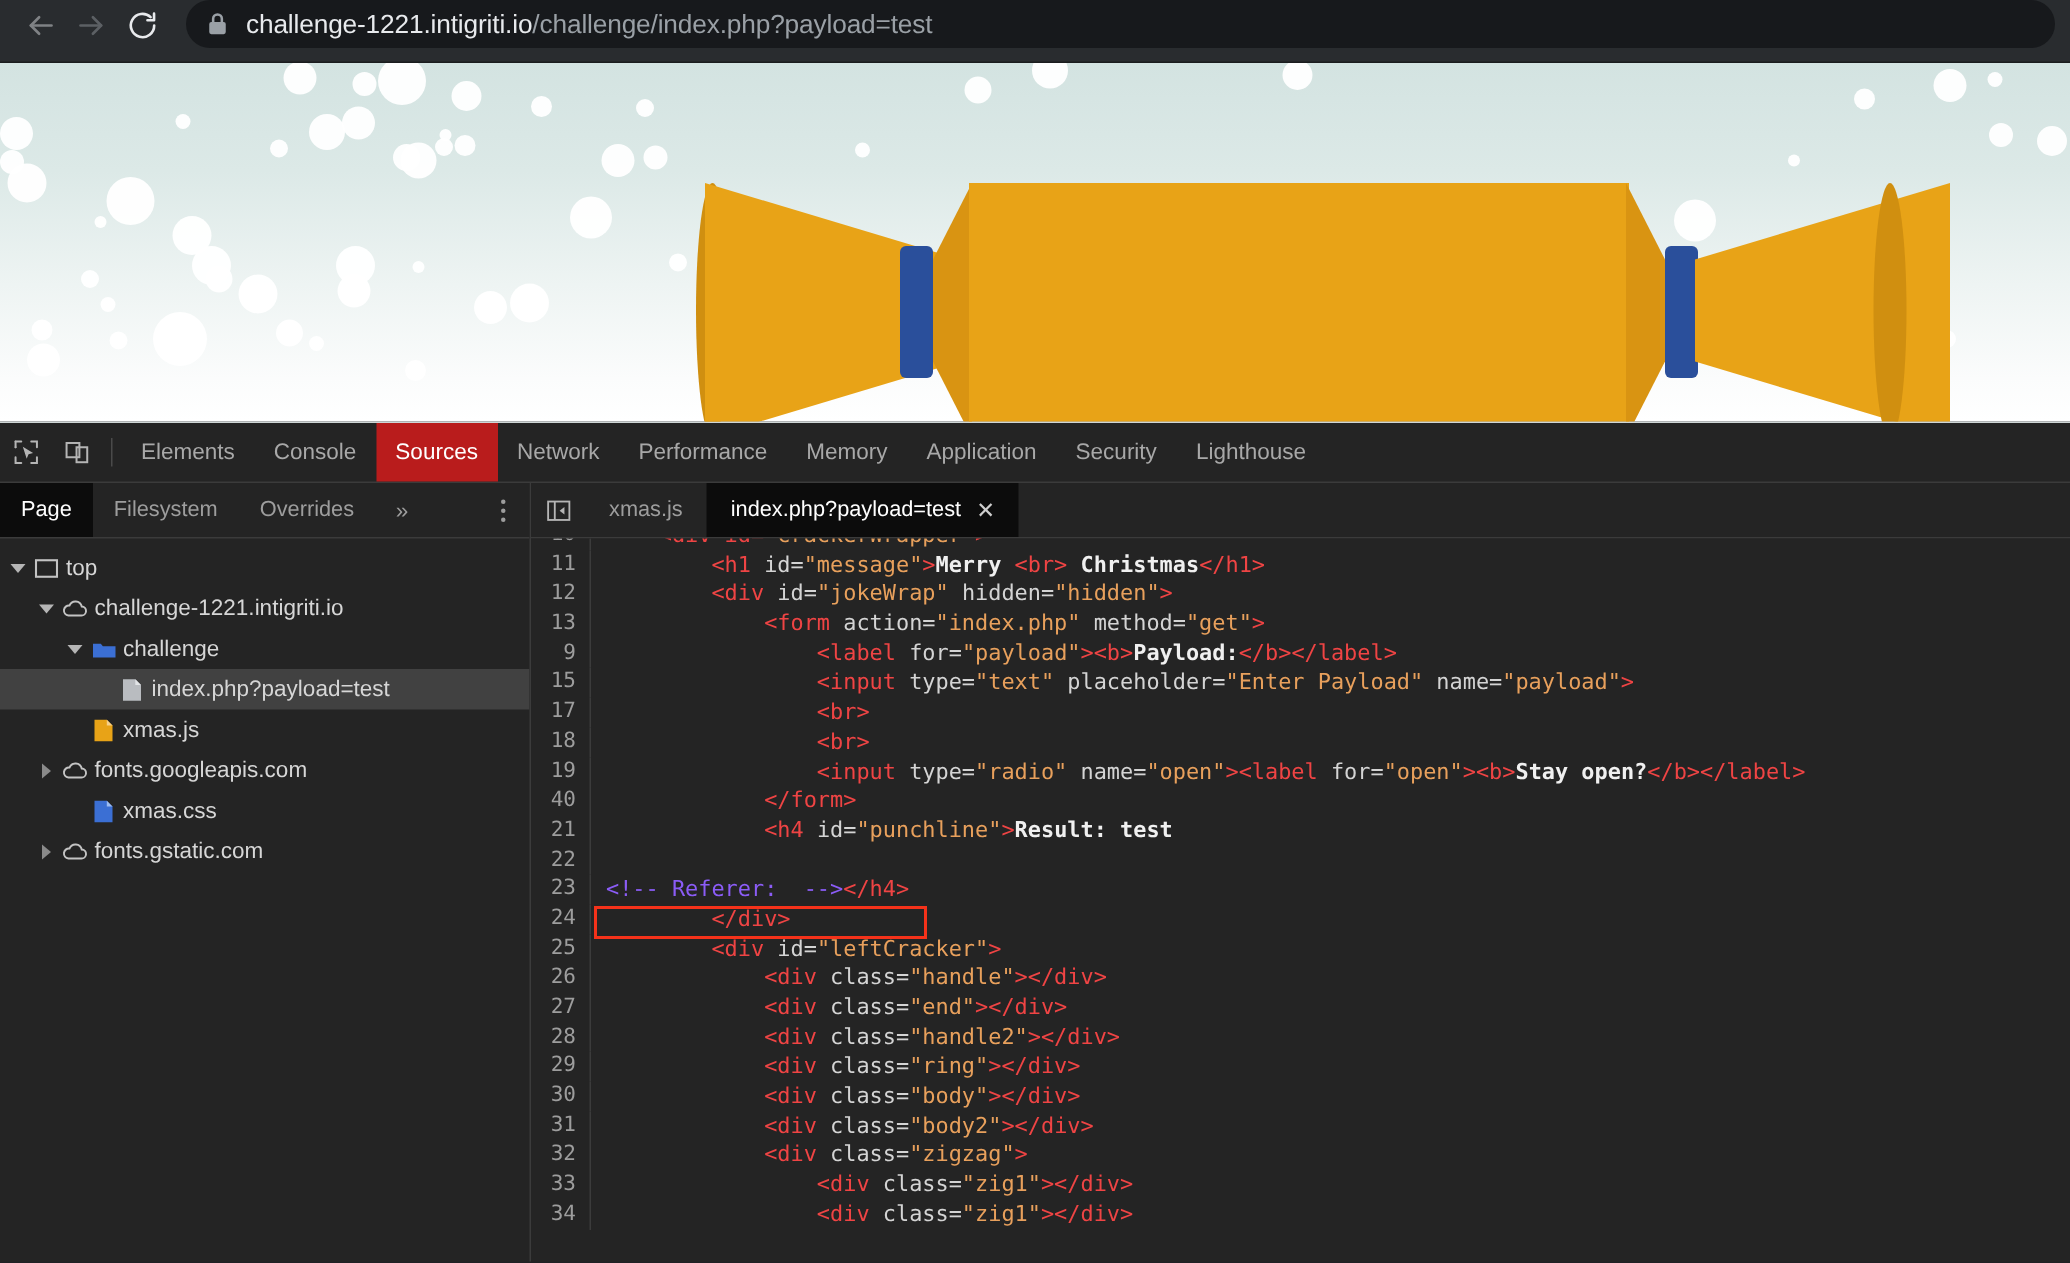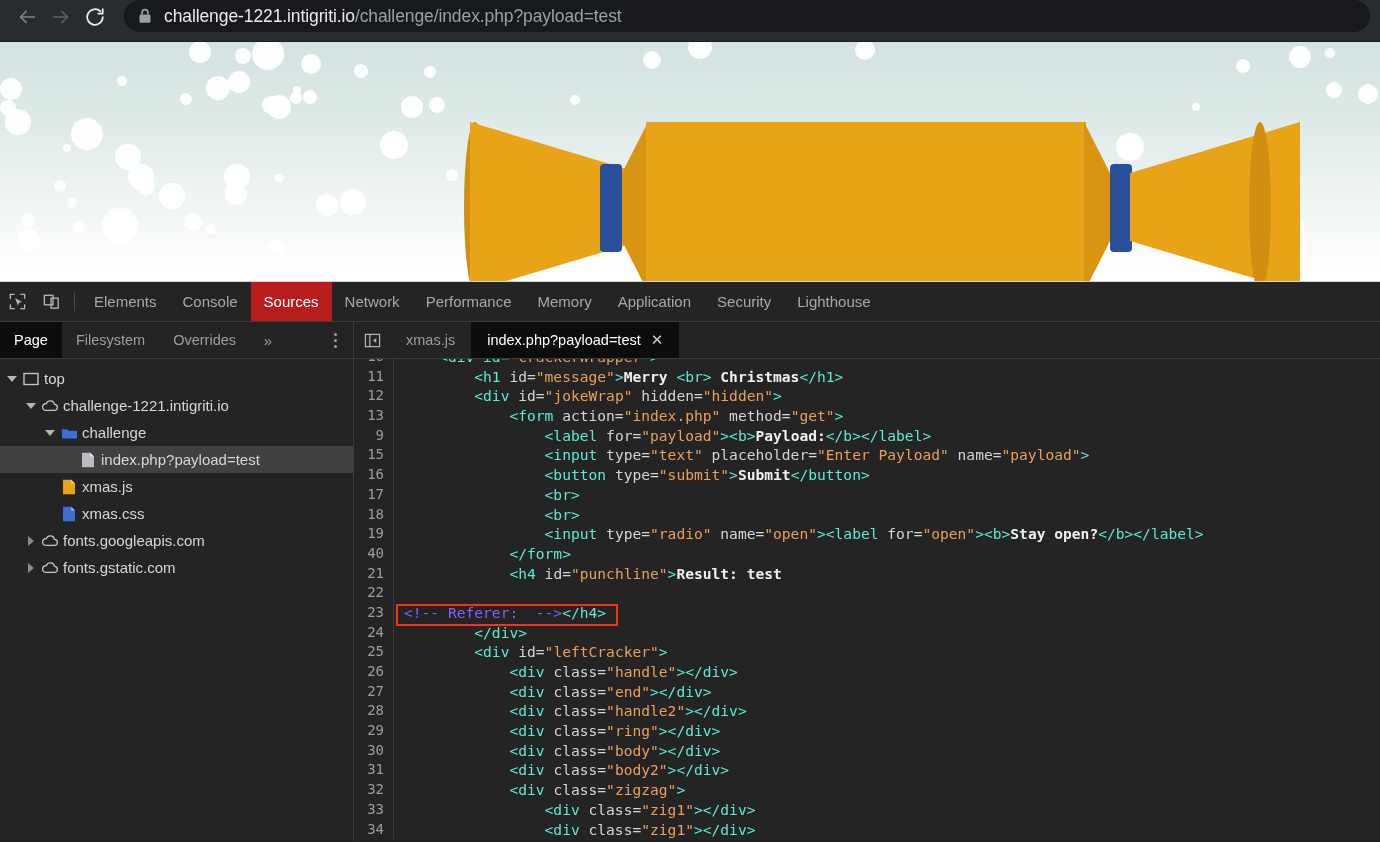--- a/index.html
+++ b/index.html
@@ -272,21 +272,21 @@
   .ln {
     width: 40px; flex: 0 0 40px;
     text-align: right;
     padding-right: 9px;
     color: #9d9d9d;
     border-right: 1px solid #3b3b3b;
     font-size: 14px;
   }
   .ct { padding-left: 10px; color: #d4d4d4; }
 
-  .t-tag  { color: #5eead4; }
+  .t-tag  { color: #ef4444; }
   .t-attr { color: #d4d4d4; }
   .t-val  { color: #e8a05c; }
   .t-txt  { color: #f0f0f0; font-weight: bold; }
   .t-cmt  { color: #8b5cf6; }
 
   .redbox {
     position: absolute;
     border: 2px solid #f5321a;
     pointer-events: none;
   }
@@ -503,41 +503,41 @@
             <div class="twisty "></div>
             <div class="tree-ico">
               <svg width="14" height="16" viewBox="0 0 14 16">
                 <path d="M1 .8h8.2L13 4.6V15.2H1z" fill="#e8a317"></path>
                 <path d="M9.2.8V4.6H13z" fill="#f6d08a"></path>
               </svg>
             </div>
             <div class="tree-label">xmas.js</div>
           </div>
           <div class="tree-row">
+            <div style="width: 23px; flex: 0 0 auto;"></div>
+            <div class="twisty closed">
+              <span></span>
+            </div>
+            <div class="tree-ico">
+              <svg width="18" height="13" viewBox="0 0 18 13">
+                <path d="M4.6 11.3h8.6a3 3 0 0 0 .3-6 4.3 4.3 0 0 0-8.2-.6A2.8 2.8 0 0 0 4.6 11.3z" fill="none" stroke="#c3c3c3" stroke-width="1.3"></path>
+              </svg>
+            </div>
+            <div class="tree-label">fonts.googleapis.com</div>
+          </div>
+          <div class="tree-row">
             <div style="width: 42px; flex: 0 0 auto;"></div>
             <div class="twisty "></div>
             <div class="tree-ico">
               <svg width="14" height="16" viewBox="0 0 14 16">
                 <path d="M1 .8h8.2L13 4.6V15.2H1z" fill="#3b6fd4"></path>
                 <path d="M9.2.8V4.6H13z" fill="#9dbcf0"></path>
               </svg>
             </div>
             <div class="tree-label">xmas.css</div>
-          </div>
-          <div class="tree-row">
-            <div style="width: 23px; flex: 0 0 auto;"></div>
-            <div class="twisty closed">
-              <span></span>
-            </div>
-            <div class="tree-ico">
-              <svg width="18" height="13" viewBox="0 0 18 13">
-                <path d="M4.6 11.3h8.6a3 3 0 0 0 .3-6 4.3 4.3 0 0 0-8.2-.6A2.8 2.8 0 0 0 4.6 11.3z" fill="none" stroke="#c3c3c3" stroke-width="1.3"></path>
-              </svg>
-            </div>
-            <div class="tree-label">fonts.googleapis.com</div>
           </div>
           <div class="tree-row">
             <div style="width: 23px; flex: 0 0 auto;"></div>
             <div class="twisty closed">
               <span></span>
             </div>
             <div class="tree-ico">
               <svg width="18" height="13" viewBox="0 0 18 13">
                 <path d="M4.6 11.3h8.6a3 3 0 0 0 .3-6 4.3 4.3 0 0 0-8.2-.6A2.8 2.8 0 0 0 4.6 11.3z" fill="none" stroke="#c3c3c3" stroke-width="1.3"></path>
               </svg>
@@ -568,21 +568,20 @@
       </div>
 
       <div class="code">
         <div class="code-inner" id="code-lines">
             <div class="cl"><div class="ln">10</div><div class="ct"><span class="t-tag">    &lt;div id=</span><span class="t-val">"crackerWrapper"</span><span class="t-tag">&gt;</span></div></div>
             <div class="cl"><div class="ln">11</div><div class="ct"><span class="t-tag">        &lt;h1 </span><span class="t-attr">id=</span><span class="t-val">"message"</span><span class="t-tag">&gt;</span><span class="t-txt">Merry </span><span class="t-tag">&lt;br&gt;</span><span class="t-txt"> Christmas</span><span class="t-tag">&lt;/h1&gt;</span></div></div>
             <div class="cl"><div class="ln">12</div><div class="ct"><span class="t-tag">        &lt;div </span><span class="t-attr">id=</span><span class="t-val">"jokeWrap"</span><span class="t-attr"> hidden=</span><span class="t-val">"hidden"</span><span class="t-tag">&gt;</span></div></div>
             <div class="cl"><div class="ln">13</div><div class="ct"><span class="t-tag">            &lt;form </span><span class="t-attr">action=</span><span class="t-val">"index.php"</span><span class="t-attr"> method=</span><span class="t-val">"get"</span><span class="t-tag">&gt;</span></div></div>
             <div class="cl"><div class="ln">9</div><div class="ct"><span class="t-tag">                &lt;label </span><span class="t-attr">for=</span><span class="t-val">"payload"</span><span class="t-tag">&gt;&lt;b&gt;</span><span class="t-txt">Payload:</span><span class="t-tag">&lt;/b&gt;&lt;/label&gt;</span></div></div>
             <div class="cl"><div class="ln">15</div><div class="ct"><span class="t-tag">                &lt;input </span><span class="t-attr">type=</span><span class="t-val">"text"</span><span class="t-attr"> placeholder=</span><span class="t-val">"Enter Payload"</span><span class="t-attr"> name=</span><span class="t-val">"payload"</span><span class="t-tag">&gt;</span></div></div>
-            <div class="cl"><div class="ln">16</div><div class="ct"><span class="t-tag">                &lt;button </span><span class="t-attr">type=</span><span class="t-val">"submit"</span><span class="t-tag">&gt;</span><span class="t-txt">Submit</span><span class="t-tag">&lt;/button&gt;</span></div></div>
             <div class="cl"><div class="ln">17</div><div class="ct"><span class="t-tag">                &lt;br&gt;</span></div></div>
             <div class="cl"><div class="ln">18</div><div class="ct"><span class="t-tag">                &lt;br&gt;</span></div></div>
             <div class="cl"><div class="ln">19</div><div class="ct"><span class="t-tag">                &lt;input </span><span class="t-attr">type=</span><span class="t-val">"radio"</span><span class="t-attr"> name=</span><span class="t-val">"open"</span><span class="t-tag">&gt;&lt;label </span><span class="t-attr">for=</span><span class="t-val">"open"</span><span class="t-tag">&gt;&lt;b&gt;</span><span class="t-txt">Stay open?</span><span class="t-tag">&lt;/b&gt;&lt;/label&gt;</span></div></div>
             <div class="cl"><div class="ln">40</div><div class="ct"><span class="t-tag">            &lt;/form&gt;</span></div></div>
             <div class="cl"><div class="ln">21</div><div class="ct"><span class="t-tag">            &lt;h4 </span><span class="t-attr">id=</span><span class="t-val">"punchline"</span><span class="t-tag">&gt;</span><span class="t-txt">Result: test</span></div></div>
             <div class="cl"><div class="ln">22</div><div class="ct"></div></div>
             <div class="cl"><div class="ln">23</div><div class="ct"><span class="t-cmt">&lt;!-- Referer:  --&gt;</span><span class="t-tag">&lt;/h4&gt;</span></div></div>
             <div class="cl"><div class="ln">24</div><div class="ct"><span class="t-tag">        &lt;/div&gt;</span></div></div>
             <div class="cl"><div class="ln">25</div><div class="ct"><span class="t-tag">        &lt;div </span><span class="t-attr">id=</span><span class="t-val">"leftCracker"</span><span class="t-tag">&gt;</span></div></div>
             <div class="cl"><div class="ln">26</div><div class="ct"><span class="t-tag">            &lt;div </span><span class="t-attr">class=</span><span class="t-val">"handle"</span><span class="t-tag">&gt;&lt;/div&gt;</span></div></div>

